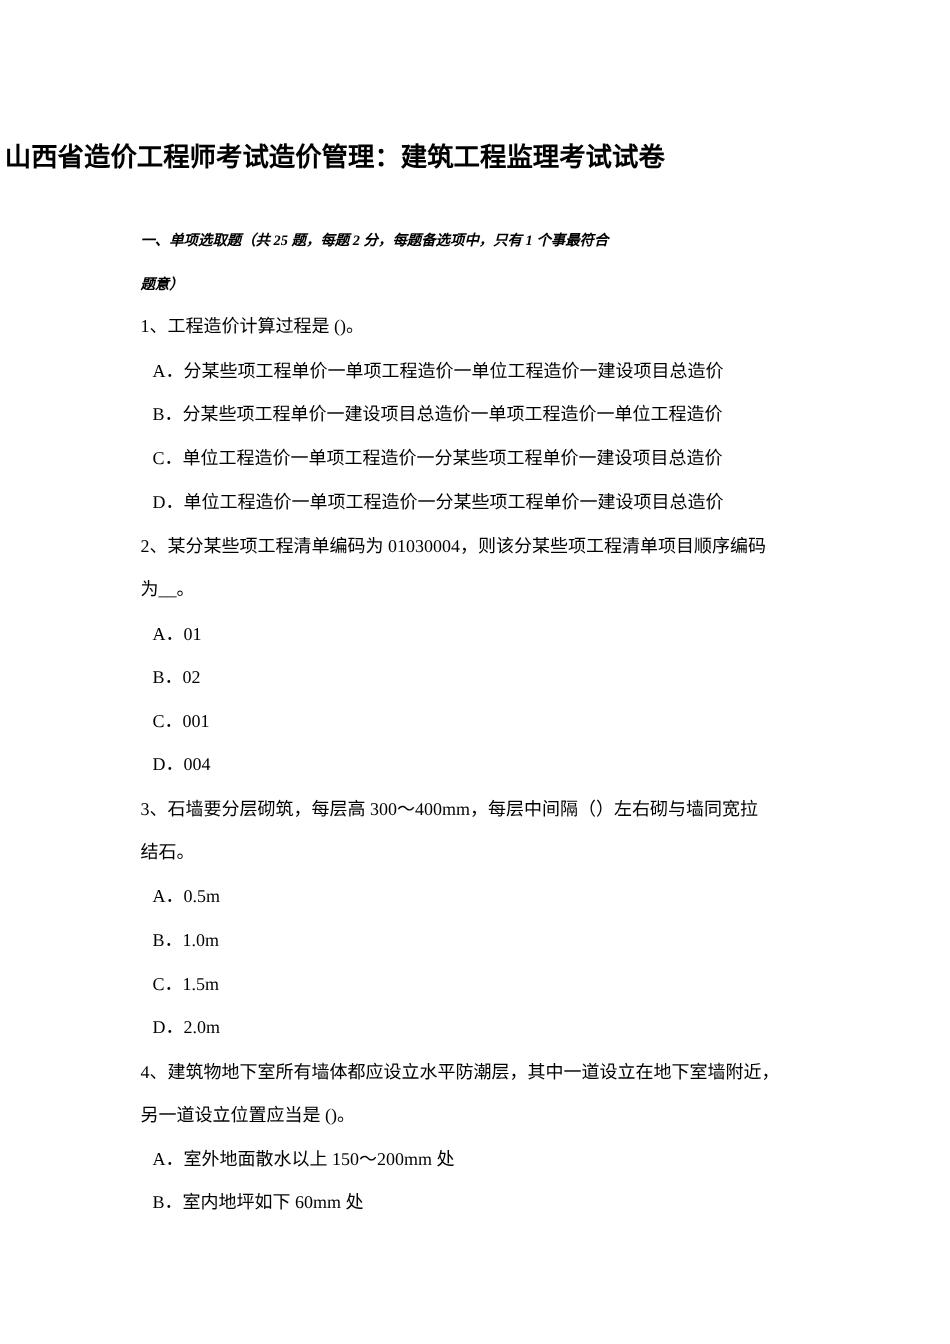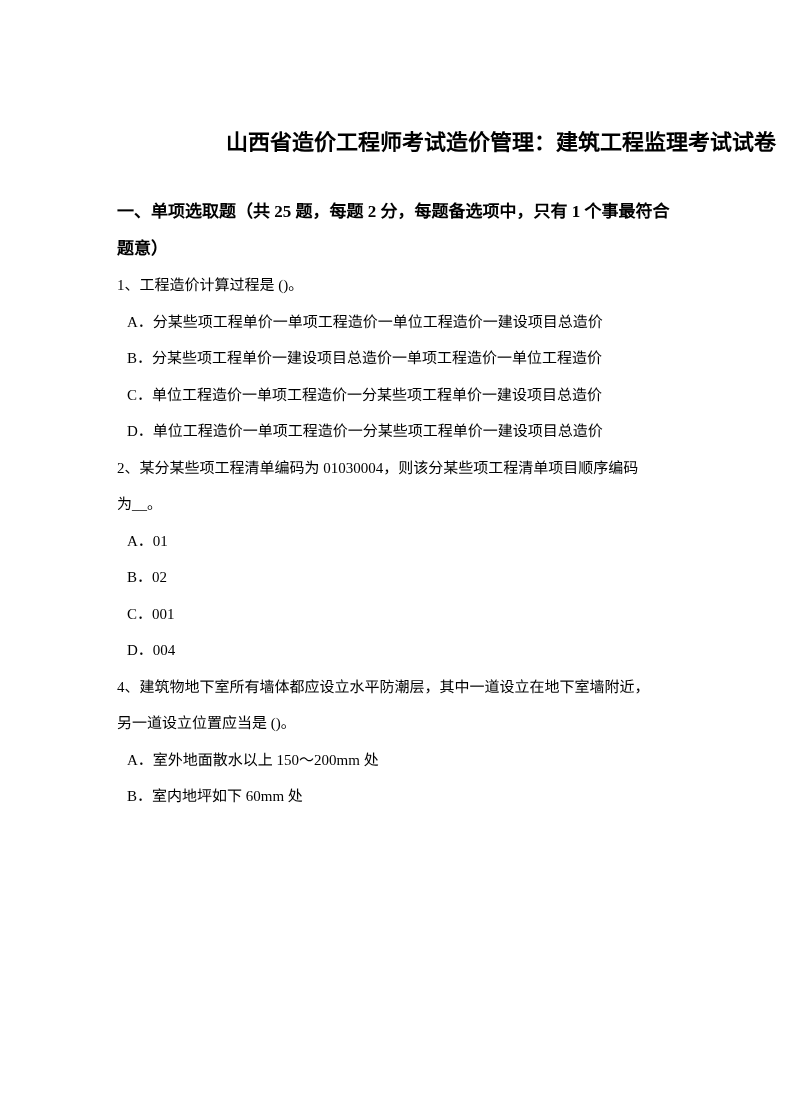--- a/index.html
+++ b/index.html
@@ -7,42 +7,43 @@
     position: relative;
     width: 792px;
     height: 1120px;
     margin: 0 auto;
     background: #ffffff;
     color: #000000;
     font-family: "Liberation Serif", "DejaVu Serif", serif;
     overflow: hidden;
   }
   .title {
-    margin: 16px;
+    margin: 4px;
     padding-top: 112px;
-    text-align: right;
+    text-align: left;
     font-size: 22px;
     font-weight: bold;
     line-height: 30px;
     white-space: nowrap;
   }
   .content {
     margin: 36px 110px 0 117px;
   }
   .line {
     margin: 0;
     height: 36.5px;
     line-height: 36.5px;
     font-size: 15px;
     white-space: nowrap;
     overflow: hidden;
   }
   .heading {
-    font-size: 17px;
+    font-size: 12px;
     font-weight: bold;
+    font-style: italic;
   }
   .option {
     padding-left: 10px;
   }
 </style>
 </head>
 <body>
 
 <div class="page">
 
@@ -63,20 +64,28 @@
 
     <section>
       <p class="line">2、某分某些项工程清单编码为 01030004，则该分某些项工程清单项目顺序编码</p>
       <p class="line">为__。</p>
       <p class="line option">A．01</p>
       <p class="line option">B．02</p>
       <p class="line option">C．001</p>
       <p class="line option">D．004</p>
     </section>
 
+    <section>
+      <p class="line">3、石墙要分层砌筑，每层高 300～400mm，每层中间隔（）左右砌与墙同宽拉</p>
+      <p class="line">结石。</p>
+      <p class="line option">A．0.5m</p>
+      <p class="line option">B．1.0m</p>
+      <p class="line option">C．1.5m</p>
+      <p class="line option">D．2.0m</p>
+    </section>
 
     <section>
       <p class="line">4、建筑物地下室所有墙体都应设立水平防潮层，其中一道设立在地下室墙附近，</p>
       <p class="line">另一道设立位置应当是 ()。</p>
       <p class="line option">A．室外地面散水以上 150～200mm 处</p>
       <p class="line option">B．室内地坪如下 60mm 处</p>
     </section>
 
   </div>
 </div>

